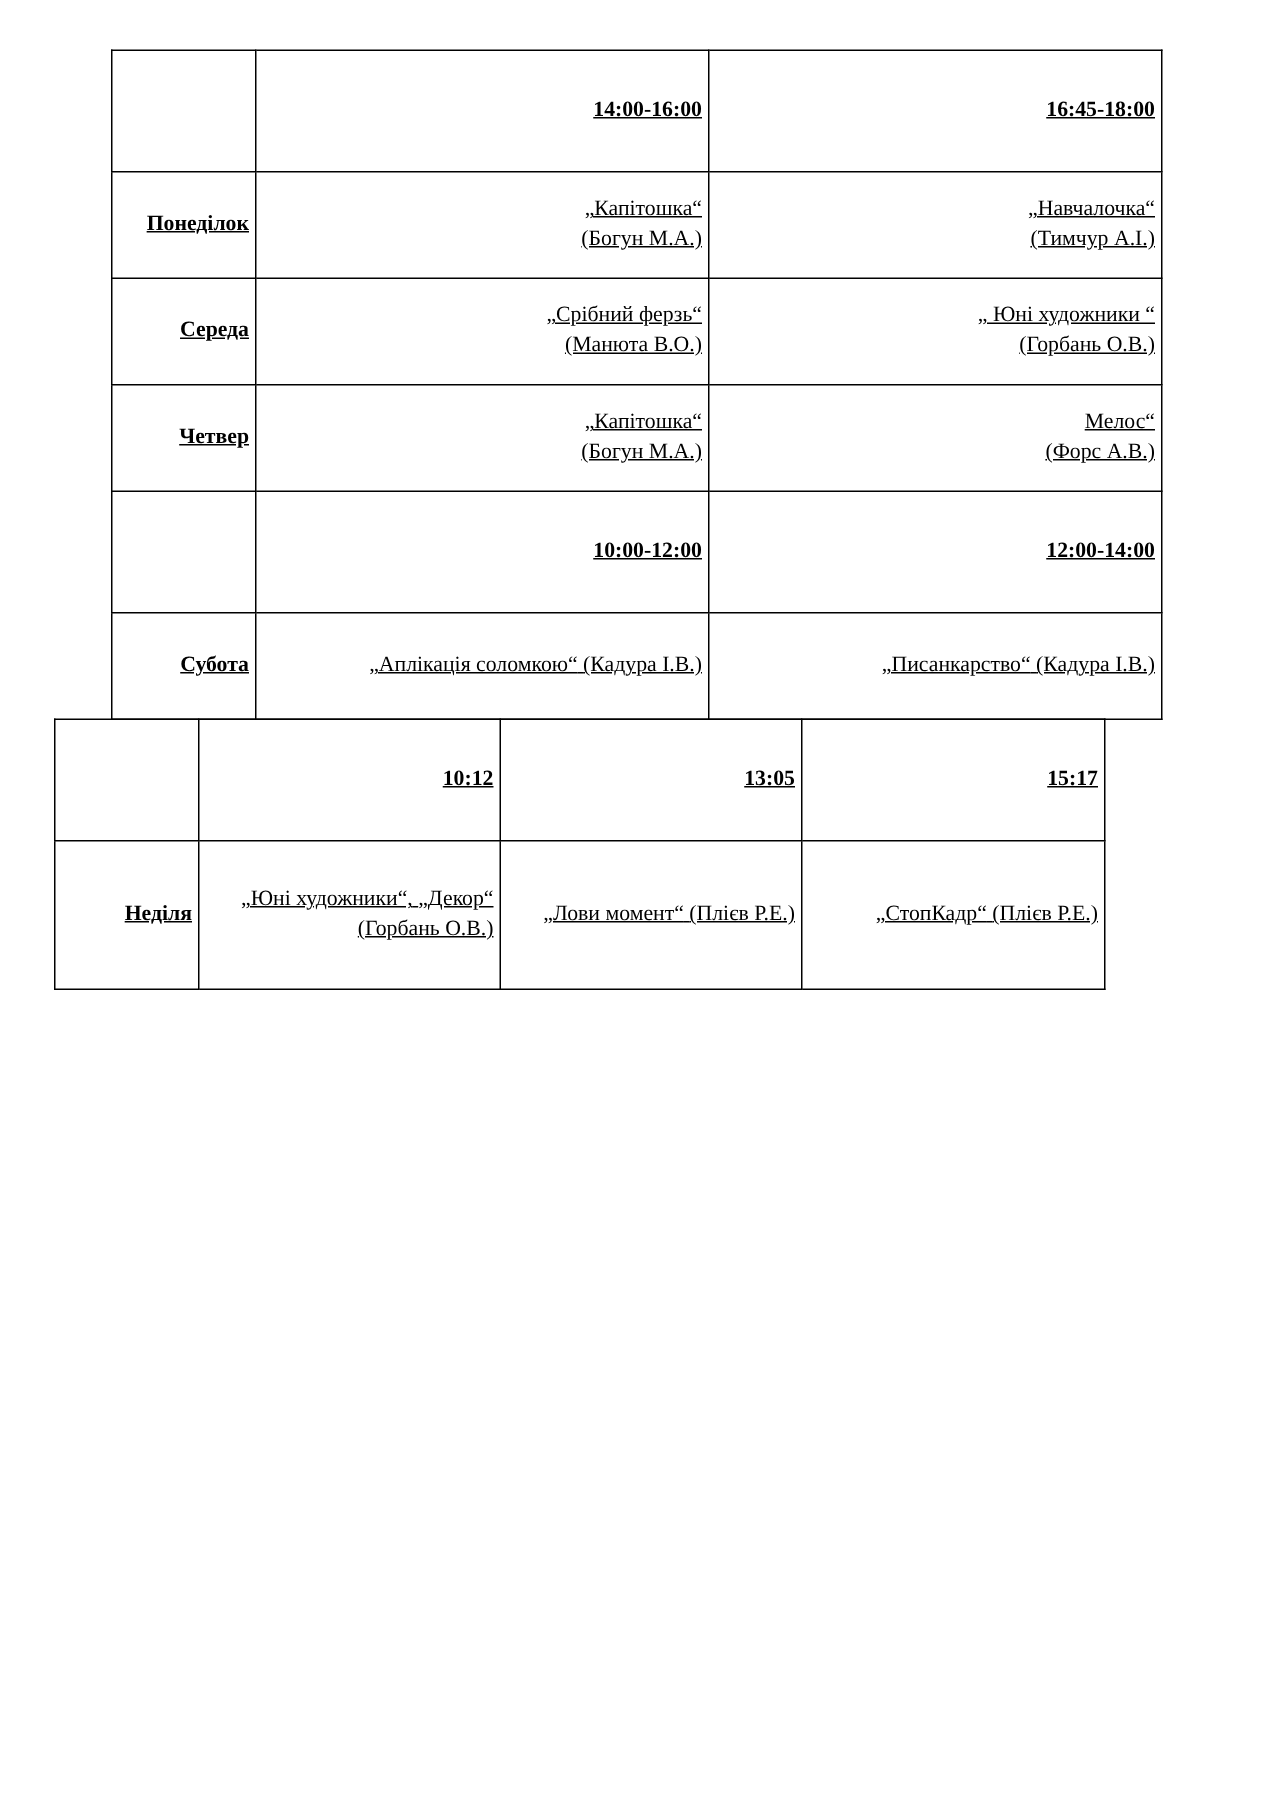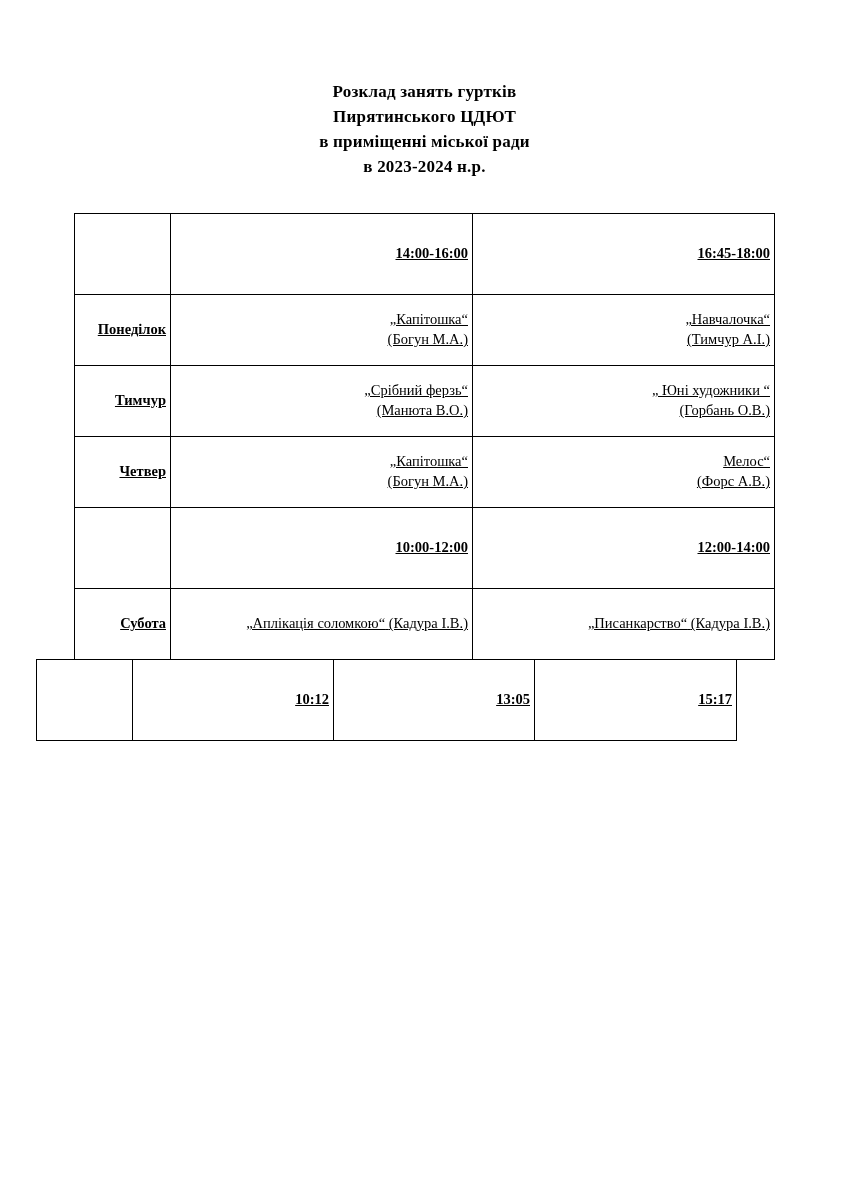--- a/index.html
+++ b/index.html
@@ -77,26 +77,20 @@
   }
   td.sat-session {
     height: 58px;
   }
 </style>
 </head>
 <body>
 
 <div class="page">
 
-  <div class="title-block">
-    <div>Розклад занять гуртків</div>
-    <div>Пирятинського ЦДЮТ</div>
-    <div>в приміщенні міської ради</div>
-    <div>в 2023-2024 н.р.</div>
-  </div>
 
   <table class="schedule">
     <colgroup>
       <col style="width:96px">
       <col style="width:302px">
       <col style="width:302px">
     </colgroup>
     <tbody>
       <tr>
         <td class="empty-head"></td>
@@ -111,21 +105,21 @@
           <span class="line">(Богун М.А.)</span>
         </td>
         <td class="session">
           <span class="line">„Навчалочка“</span>
           <span class="line">(Тимчур А.І.)</span>
         </td>
       </tr>
 
 
       <tr>
-        <td class="daycell">Тимчур</td>
+        <td class="daycell">Середа</td>
         <td class="session">
           <span class="line">„Срібний ферзь“</span>
           <span class="line">(Манюта В.О.)</span>
         </td>
         <td class="session">
           <span class="line">„ Юні художники “</span>
           <span class="line">(Горбань О.В.)</span>
         </td>
       </tr>
 
@@ -169,16 +163,32 @@
       <col style="width:201px">
       <col style="width:202px">
     </colgroup>
     <tbody>
       <tr>
         <td class="empty-head"></td>
         <td class="header-time">10:12</td>
         <td class="header-time">13:05</td>
         <td class="header-time">15:17</td>
       </tr>
+      <tr>
+        <td class="daycell">Неділя</td>
+        <td class="sunday-session">
+          <span class="line">„Юні художники“,</span>
+          <span class="line">„Декор“</span>
+          <span class="line">(Горбань О.В.)</span>
+        </td>
+        <td class="sunday-session">
+          <span class="line">„Лови момент“</span>
+          <span class="line">(Плієв Р.Е.)</span>
+        </td>
+        <td class="sunday-session">
+          <span class="line">„СтопКадр“</span>
+          <span class="line">(Плієв Р.Е.)</span>
+        </td>
+      </tr>
     </tbody>
   </table>
 
 </div>
 
 </body></html>

